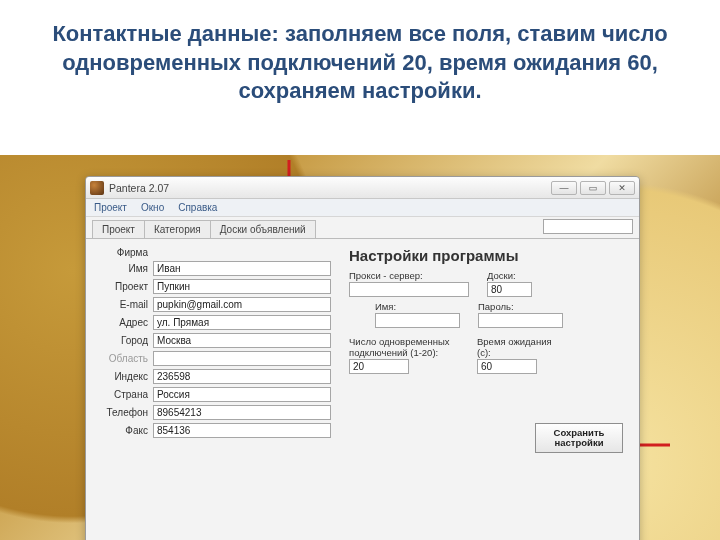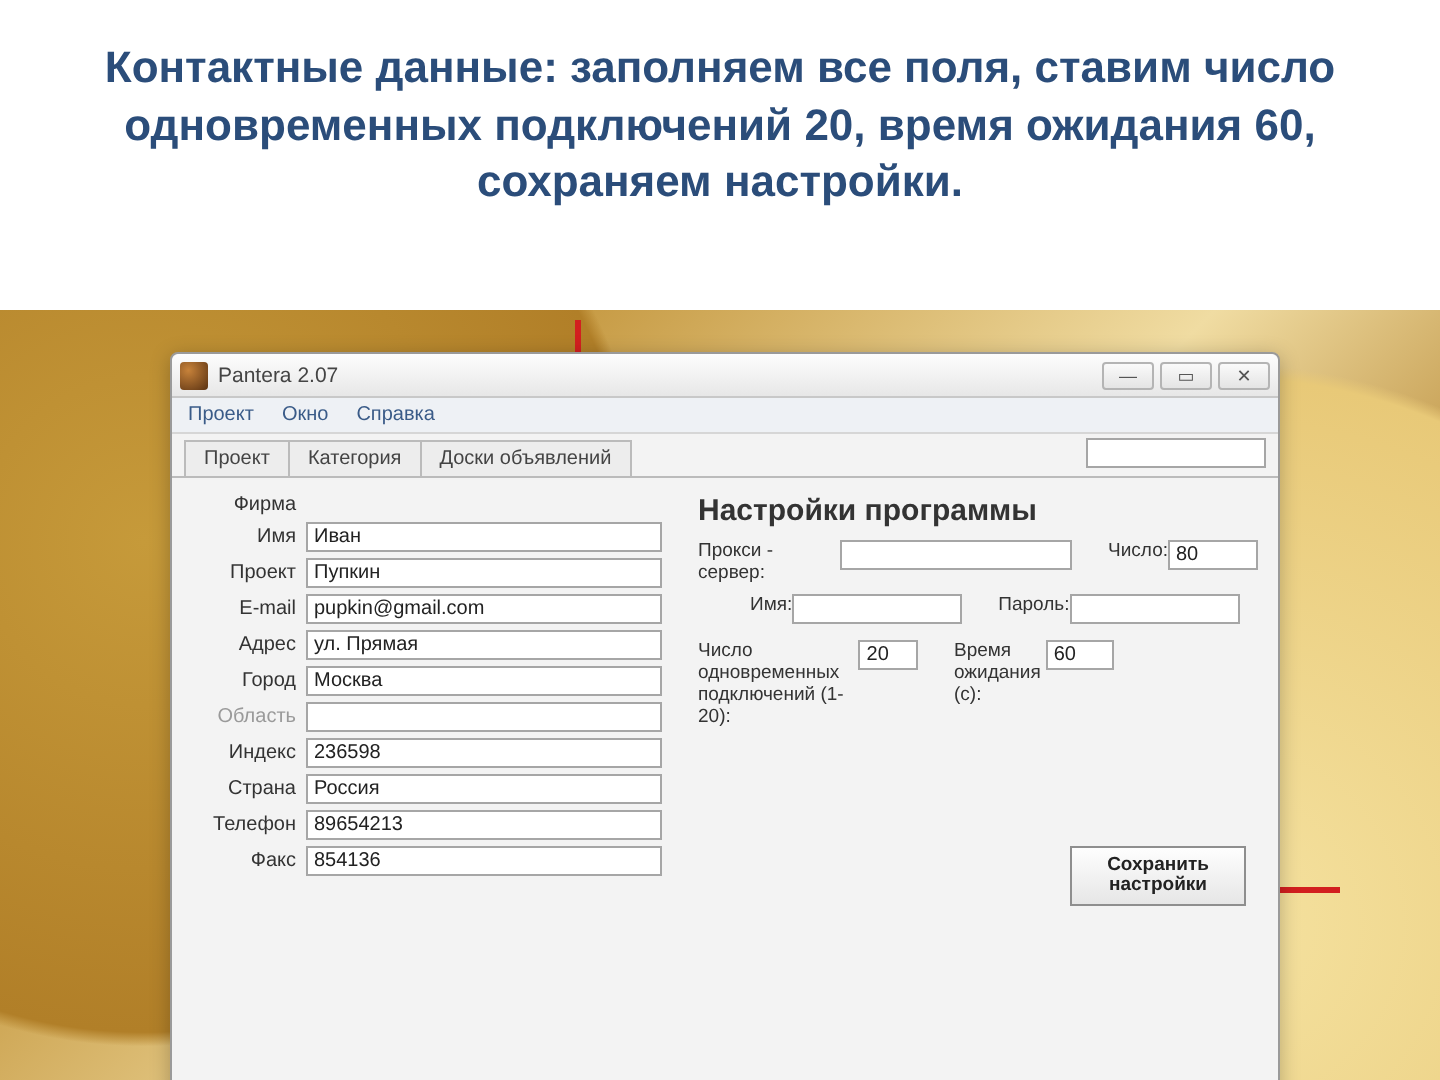--- a/index.html
+++ b/index.html
@@ -148,21 +148,21 @@
     border: 1px solid #a6a6a6;
     background: #fff;
     font-size: 10px;
     padding: 0 3px;
     line-height: 13px;
     color: #222;
   }
   .right-col { flex: 1; position: relative; }
   .group-title { font-weight: bold; font-size: 15px; margin-bottom: 6px; }
   .rrow { display: flex; gap: 18px; margin-bottom: 4px; }
-  .rfield { display: flex; }
+  .rfield { display: flex; flex-direction: column; }
   .rfield label { font-size: 9.5px; color: #333; margin-bottom: 1px; }
   .rin {
     height: 15px; border: 1px solid #a6a6a6;
     background: #fff; font-size: 10px; padding: 0 3px;
     line-height: 13px; color: #222;
   }
   .proxy .rin { width: 120px; }
   .port .rin { width: 45px; }
   .nm .rin { width: 85px; }
   .pw .rin { width: 85px; }
@@ -279,21 +279,21 @@
     </div>
 
     <div class="right-col">
       <div class="group-title">Настройки программы</div>
       <div class="rrow">
         <div class="rfield proxy">
             <label>Прокси - сервер:</label>
             <div class="rin"></div>
           </div>
         <div class="rfield port">
-            <label>Число:</label>
+            <label>Доски:</label>
             <div class="rin">80</div>
           </div>
       </div>
       <div class="rrow" style="margin-left:26px">
         <div class="rfield nm">
             <label>Имя:</label>
             <div class="rin"></div>
           </div>
         <div class="rfield pw">
             <label>Пароль:</label>

